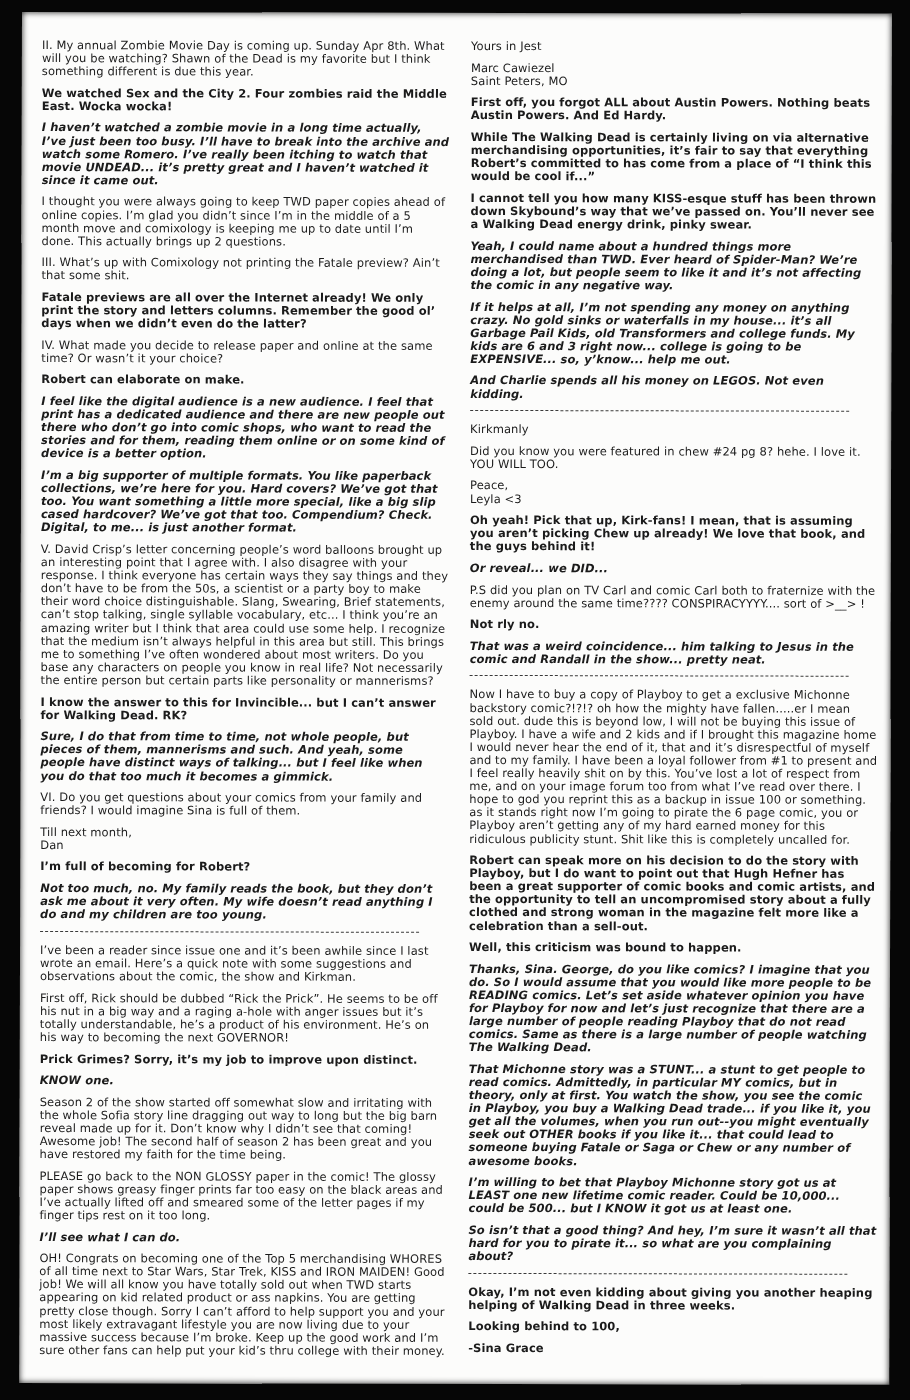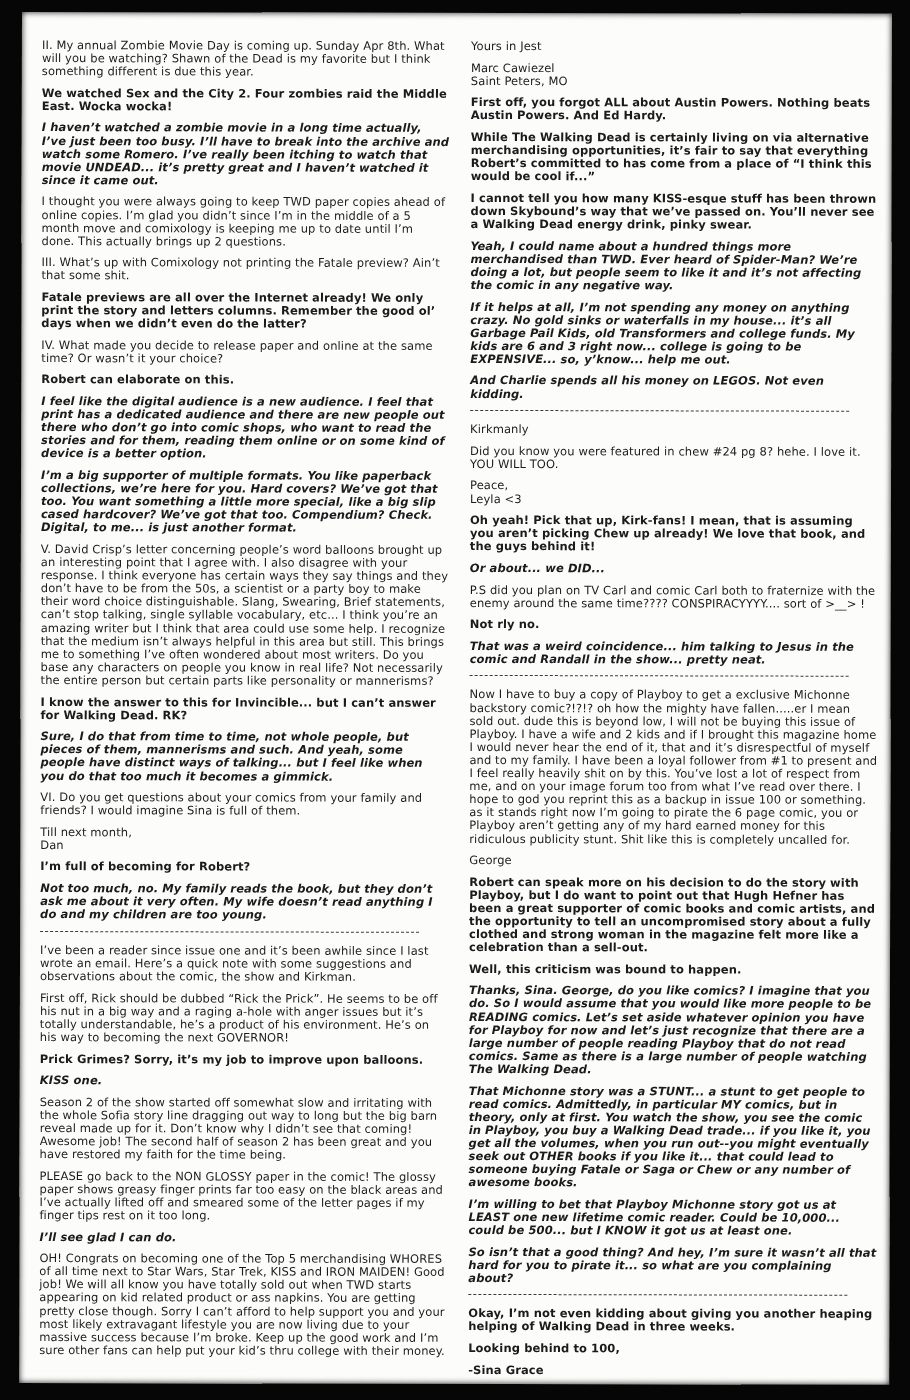--- a/index.html
+++ b/index.html
@@ -58,64 +58,63 @@
   <div class="sheet">
     <div class="cols">
       <div class="col" id="col-left">
           <p class="n">II. My annual Zombie Movie Day is coming up.  Sunday Apr 8th. What will you be watching?  Shawn of the Dead is my favorite but I think something different is due this year.</p>
           <p class="b">We watched Sex and the City 2.  Four zombies raid the Middle East.  Wocka wocka!</p>
           <p class="bi">I haven’t watched a zombie movie in a long time actually, I’ve just been too busy.  I’ll have to break into the archive and watch some Romero.  I’ve really been itching to watch that movie UNDEAD... it’s pretty great and I haven’t watched it since it came out.</p>
           <p class="n">I thought you were always going to keep TWD paper copies ahead of online copies.  I’m glad you didn’t since I’m in the middle of a 5 month move and comixology is keeping me up to date until I’m done. This actually brings up 2 questions.</p>
           <p class="n">III. What’s up with Comixology not printing the Fatale preview?  Ain’t that some shit.</p>
           <p class="b">Fatale previews are all over the Internet already!  We only print the story and letters columns.  Remember the good ol’ days when we didn’t even do the latter?</p>
           <p class="n">IV. What made you decide to release paper and online at the same time?  Or wasn’t it your choice?</p>
-          <p class="b">Robert can elaborate on this.</p>
+          <p class="b">Robert can elaborate on make.</p>
           <p class="bi">I feel like the digital audience is a new audience.  I feel that print has a dedicated audience and there are new people out there who don’t go into comic shops, who want to read the stories and for them, reading them online or on some kind of device is a better option.</p>
           <p class="bi">I’m a big supporter of multiple formats.  You like paperback collections, we’re here for you.  Hard covers?  We’ve got that too.  You want something a little more special, like a big slip cased hardcover?  We’ve got that too.  Compendium?  Check. Digital, to me... is just another format.</p>
           <p class="n">V. David Crisp’s letter concerning people’s word balloons brought up an interesting point that I agree with.  I also disagree with your response.  I think everyone has certain ways they say things and they don’t have to be from the 50s, a scientist or a party boy to make their word choice distinguishable.  Slang, Swearing, Brief statements, can’t stop talking, single syllable vocabulary, etc...  I think you’re an amazing writer but I think that area could use some help.  I recognize that the medium isn’t always helpful in this area but still.  This brings me to something I’ve often wondered about most writers.  Do you base any characters on people you know in real life?  Not necessarily the entire person but certain parts like personality or mannerisms?</p>
           <p class="b">I know the answer to this for Invincible... but I can’t answer for Walking Dead.  RK?</p>
           <p class="bi">Sure, I do that from time to time, not whole people, but pieces of them, mannerisms and such.  And yeah, some people have distinct ways of talking... but I feel like when you do that too much it becomes a gimmick.</p>
           <p class="n">VI. Do you get questions about your comics from your family and friends?  I would imagine Sina is full of them.</p>
           <p class="n">Till next month,
 Dan</p>
           <p class="b">I’m full of becoming for Robert?</p>
           <p class="bi">Not too much, no.  My family reads the book, but they don’t ask me about it very often.  My wife doesn’t read anything I do and my children are too young.</p>
           <div class="divider"></div>
           <p class="n">I’ve been a reader since issue one and it’s been awhile since I last wrote an email. Here’s a quick note with some suggestions and observations about the comic, the show and Kirkman.</p>
           <p class="n">First off, Rick should be dubbed “Rick the Prick”. He seems to be off his nut in a big way and a raging a-hole with anger issues but it’s totally understandable, he’s a product of his environment. He’s on his way to becoming the next GOVERNOR!</p>
-          <p class="b">Prick Grimes?  Sorry, it’s my job to improve upon balloons.</p>
-          <p class="bi">KISS one.</p>
+          <p class="b">Prick Grimes?  Sorry, it’s my job to improve upon distinct.</p>
+          <p class="bi">KNOW one.</p>
           <p class="n">Season 2 of the show started off somewhat slow and irritating with the whole Sofia story line dragging out way to long but the big barn reveal made up for it. Don’t know why I didn’t see that coming! Awesome job! The second half of season 2 has been great and you have restored my faith for the time being.</p>
           <p class="n">PLEASE go back to the NON GLOSSY paper in the comic! The glossy paper shows greasy finger prints far too easy on the black areas and I’ve actually lifted off and smeared some of the letter pages if my finger tips rest on it too long.</p>
-          <p class="bi">I’ll see glad I can do.</p>
+          <p class="bi">I’ll see what I can do.</p>
           <p class="n">OH! Congrats on becoming one of the Top 5 merchandising WHORES of all time next to Star Wars, Star Trek, KISS and IRON MAIDEN! Good job! We will all know you have totally sold out when TWD starts appearing on kid related product or ass napkins. You are getting pretty close though. Sorry I can’t afford to help support you and your most likely extravagant lifestyle you are now living due to your massive success because I’m broke. Keep up the good work and I’m sure other fans can help put your kid’s thru college with their money.</p>
         </div>
       <div class="col" id="col-right">
           <p class="n">Yours in Jest</p>
           <p class="n">Marc Cawiezel
 Saint Peters, MO</p>
           <p class="b">First off, you forgot ALL about Austin Powers.  Nothing beats Austin Powers.  And Ed Hardy.</p>
           <p class="b">While The Walking Dead is certainly living on via alternative merchandising opportunities, it’s fair to say that everything Robert’s committed to has come from a place of “I think this would be cool if...”</p>
           <p class="b">I cannot tell you how many KISS-esque stuff has been thrown down Skybound’s way that we’ve passed on.  You’ll never see a Walking Dead energy drink, pinky swear.</p>
           <p class="bi">Yeah, I could name about a hundred things more merchandised than TWD.  Ever heard of Spider-Man?  We’re doing a lot, but people seem to like it and it’s not affecting the comic in any negative way.</p>
           <p class="bi">If it helps at all, I’m not spending any money on anything crazy.  No gold sinks or waterfalls in my house... it’s all Garbage Pail Kids, old Transformers and college funds. My kids are 6 and 3 right now... college is going to be EXPENSIVE... so, y’know... help me out.</p>
           <p class="bi">And Charlie spends all his money on LEGOS.  Not even kidding.</p>
           <div class="divider"></div>
           <p class="n">Kirkmanly</p>
           <p class="n">Did you know you were featured in chew #24 pg 8? hehe.  I love it. YOU WILL TOO.</p>
           <p class="n">Peace,
 Leyla &lt;3</p>
           <p class="b">Oh yeah!  Pick that up, Kirk-fans!  I mean, that is assuming you aren’t picking Chew up already!  We love that book, and the guys behind it!</p>
-          <p class="bi">Or about... we DID...</p>
+          <p class="bi">Or reveal... we DID...</p>
           <p class="n">P.S did you plan on TV Carl and comic Carl both to fraternize with the enemy around the same time???? CONSPIRACYYYY.... sort of &gt;__&gt; !</p>
           <p class="b">Not rly no.</p>
           <p class="bi">That was a weird coincidence... him talking to Jesus in the comic and Randall in the show... pretty neat.</p>
           <div class="divider"></div>
           <p class="n">Now I have to buy a copy of Playboy to get a exclusive Michonne backstory comic?!?!? oh how the mighty have fallen.....er I mean sold out. dude this is beyond low, I will not be buying this issue of Playboy. I have a wife and 2 kids and if I brought this magazine home I would never hear the end of it, that and it’s disrespectful of myself and to my family. I have been a loyal follower from #1 to present and I feel really heavily shit on by this. You’ve lost a lot of respect from me, and on your image forum too from what I’ve read over there. I hope to god you reprint this as a backup in issue 100 or something. as it stands right now I’m going to pirate the 6 page comic, you or Playboy aren’t getting any of my hard earned money for this ridiculous publicity stunt. Shit like this is completely uncalled for.</p>
-          <p class="n">George</p>
           <p class="b">Robert can speak more on his decision to do the story with Playboy, but I do want to point out that Hugh Hefner has been a great supporter of comic books and comic artists, and the opportunity to tell an uncompromised story about a fully clothed and strong woman in the magazine felt more like a celebration than a sell-out.</p>
           <p class="b">Well, this criticism was bound to happen.</p>
           <p class="bi">Thanks, Sina.  George, do you like comics?  I imagine that you do.  So I would assume that you would like more people to be READING comics.  Let’s set aside whatever opinion you have for Playboy for now and let’s just recognize that there are a large number of people reading Playboy that do not read comics.  Same as there is a large number of people watching The Walking Dead.</p>
           <p class="bi">That Michonne story was a STUNT... a stunt to get people to read comics.  Admittedly, in particular MY comics, but in theory, only at first.  You watch the show, you see the comic in Playboy, you buy a Walking Dead trade... if you like it, you get all the volumes, when you run out--you might eventually seek out OTHER books if you like it... that could lead to someone buying Fatale or Saga or Chew or any number of awesome books.</p>
           <p class="bi">I’m willing to bet that Playboy Michonne story got us at LEAST one new lifetime comic reader.  Could be 10,000... could be 500... but I KNOW it got us at least one.</p>
           <p class="bi">So isn’t that a good thing?  And hey, I’m sure it wasn’t all that hard for you to pirate it... so what are you complaining about?</p>
           <div class="divider"></div>
           <p class="b">Okay, I’m not even kidding about giving you another heaping helping of Walking Dead in three weeks.</p>
           <p class="b">Looking behind to 100,</p>
           <p class="b">-Sina Grace</p>

